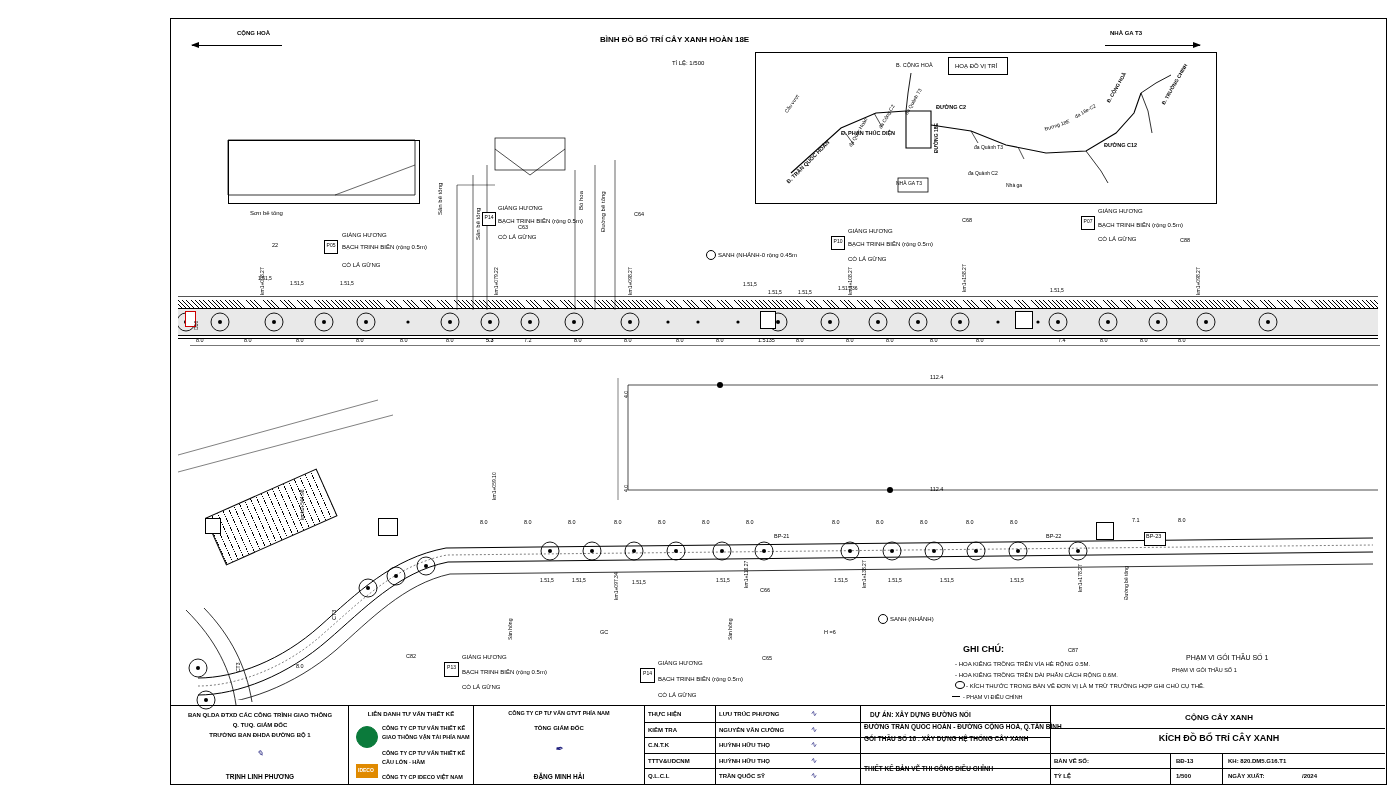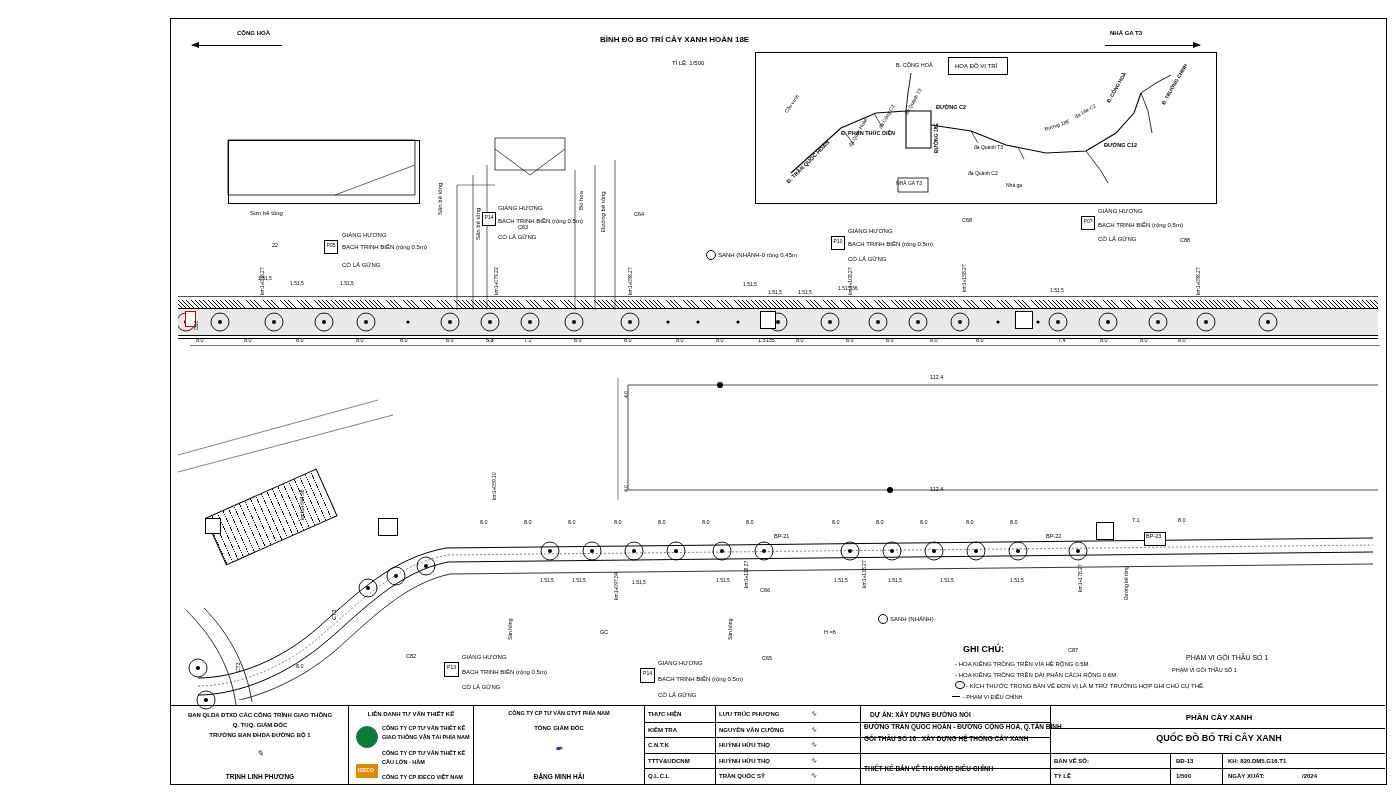--- a/index.html
+++ b/index.html
@@ -446,23 +446,23 @@
     <div class="txt t8 sig" style="left:640px;top:35px;color:#1a1a7a;">∿</div>
     <div class="txt t8 sig" style="left:640px;top:51px;color:#1a1a7a;">∿</div>
     <div class="txt t8 sig" style="left:640px;top:66px;color:#1a1a7a;">∿</div>
 
     <div class="txt t65 b" style="left:700px;top:6px;">DỰ ÁN: XÂY DỰNG ĐƯỜNG NỐI</div>
     <div class="txt t65 b" style="left:694px;top:18px;">ĐƯỜNG TRẦN QUỐC HOÀN - ĐƯỜNG CỘNG HOÀ, Q.TÂN BÌNH</div>
     <div class="txt t65 b" style="left:694px;top:30px;">GÓI THẦU SỐ 16 : XÂY DỰNG HỆ THỐNG CÂY XANH</div>
     <div class="rowline" style="left:690px;top:46.8px;width:190px;"></div>
     <div class="txt t65 b" style="left:694px;top:60px;">THIẾT KẾ BẢN VẼ THI CÔNG ĐIỀU CHỈNH</div>
 
-    <div class="txt t8 b center" style="left:884px;top:8px;width:330px;">PHẦN CÂY XANH</div>
+    <div class="txt t8 b center" style="left:884px;top:8px;width:330px;">CỘNG CÂY XANH</div>
     <div class="rowline" style="left:880px;top:22px;width:335px;"></div>
-    <div class="txt t9 b center" style="left:884px;top:28px;width:330px;">QUỐC ĐỒ BỐ TRÍ CÂY XANH</div>
+    <div class="txt t9 b center" style="left:884px;top:28px;width:330px;">KÍCH ĐỒ BỐ TRÍ CÂY XANH</div>
     <div class="rowline" style="left:880px;top:46.8px;width:335px;"></div>
     <div class="rowline" style="left:880px;top:62.4px;width:335px;"></div>
     <div class="cell" style="left:1000px;top:46.8px;height:31px;"></div>
     <div class="cell" style="left:1052px;top:46.8px;height:31px;"></div>
 
     <div class="txt t6 b" style="left:884px;top:52px;">BẢN VẼ SỐ:</div>
     <div class="txt t6 b" style="left:1006px;top:52px;">BĐ-13</div>
     <div class="txt t6 b" style="left:1058px;top:52px;">KH: 820.DM5.G16.T1</div>
     <div class="txt t6 b" style="left:884px;top:67px;">TỶ LỆ</div>
     <div class="txt t6 b" style="left:1006px;top:67px;">1/500</div>

